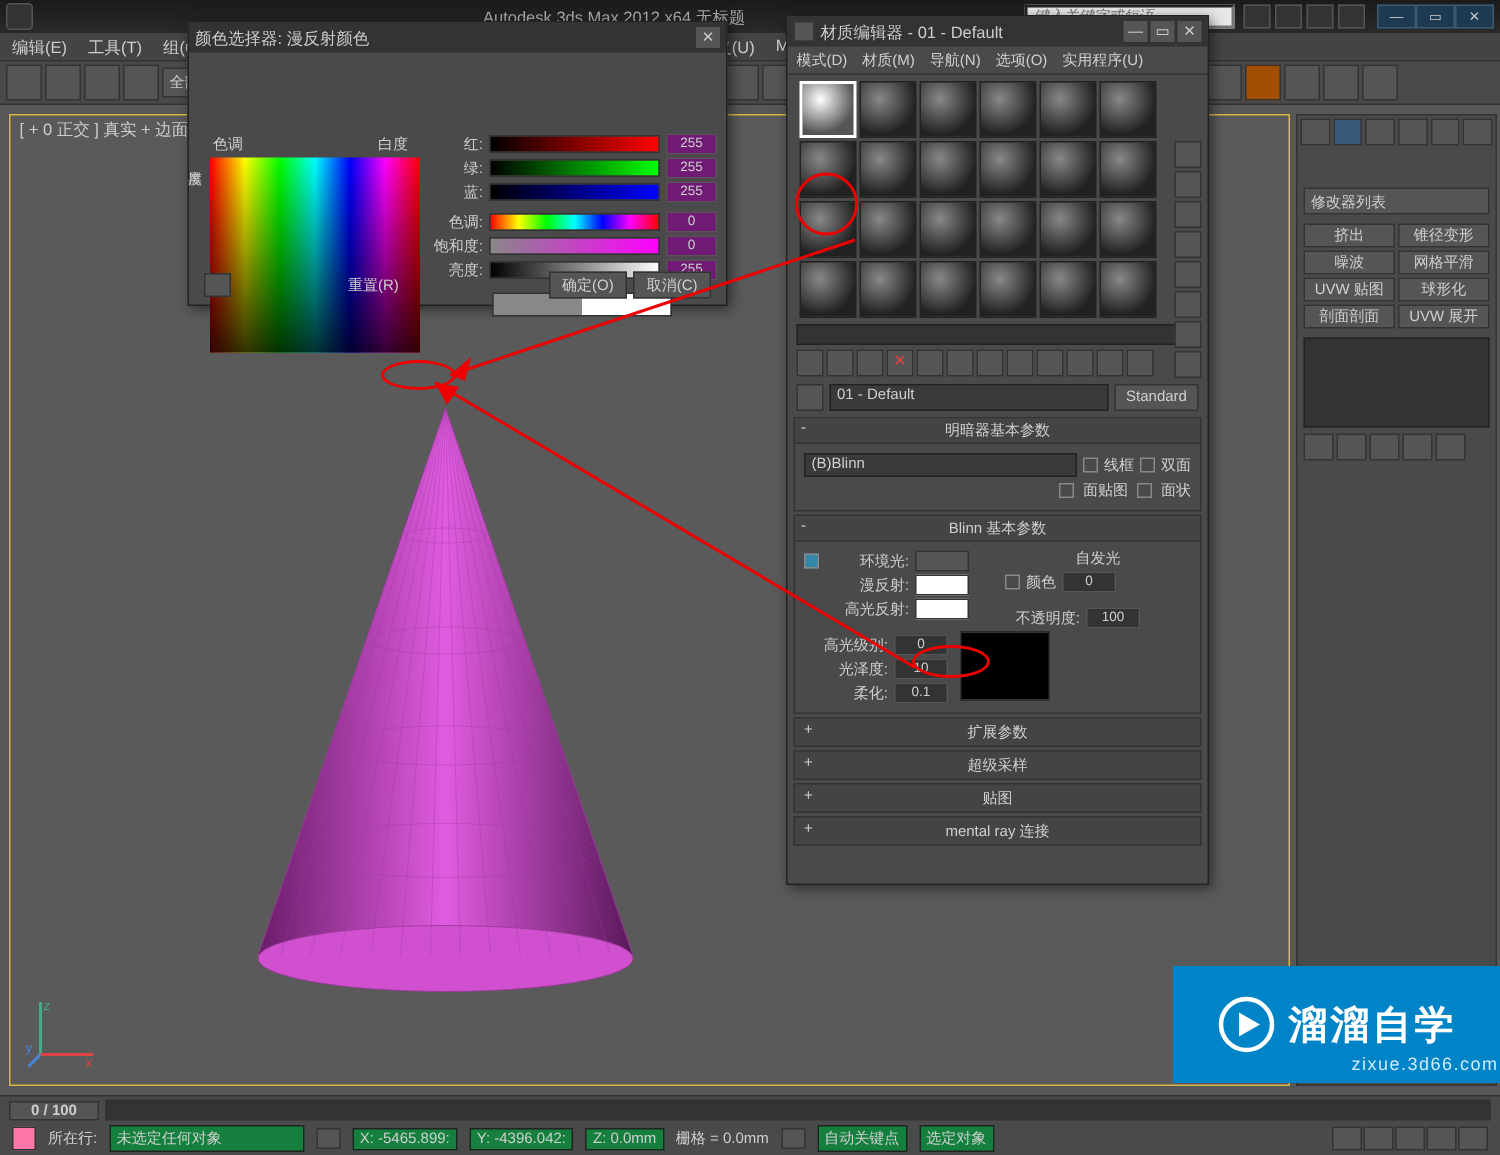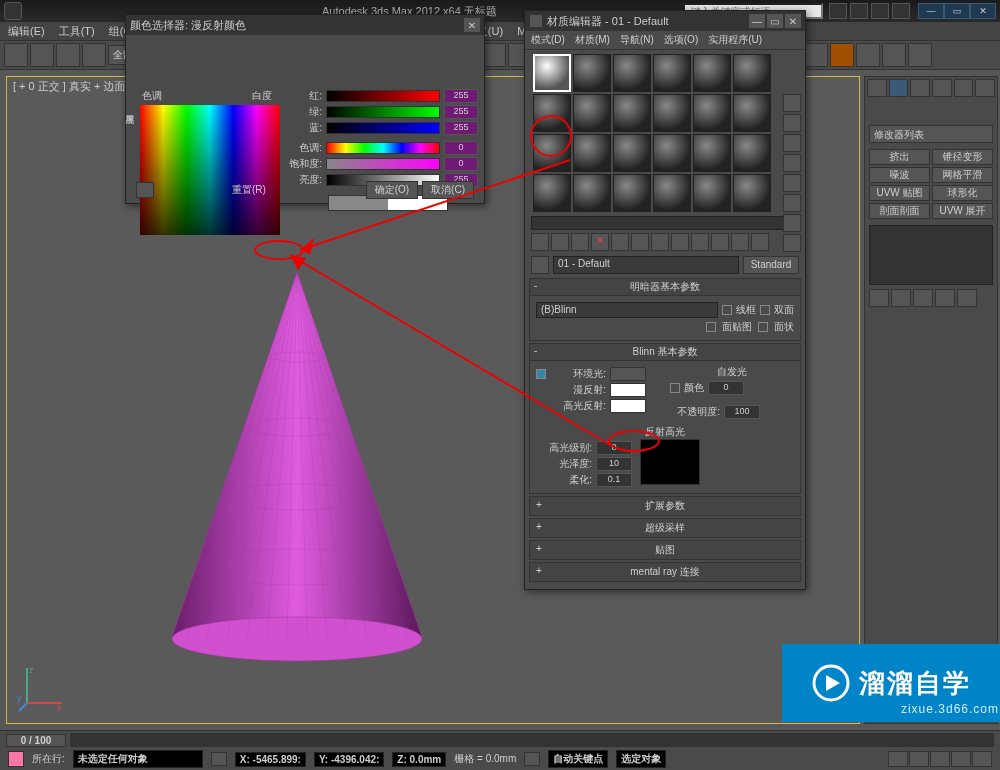--- a/index.html
+++ b/index.html
@@ -77,21 +77,21 @@
 .param-sw.black { background:#000; }
 .param-spin { width:36px; height:14px; background:#333; border:1px solid #555; text-align:center; font-size:9px; }
 .chk { width:10px; height:10px; border:1px solid #888; display:inline-block; }
 .me-collapse { margin:2px 4px; background:#444; border:1px solid #333; font-size:10px; padding:2px; text-align:center; position:relative; }
 .me-collapse .pm { position:absolute; left:6px; }
 .bottombar { position:absolute; left:0; right:0; bottom:0; height:40px; background:#4a4a4a; border-top:1px solid #333; font-size:10px; }
 .timeslider { height:18px; display:flex; align-items:center; padding:0 6px; gap:4px; }
 .ts-lbl { width:60px; text-align:center; background:#555; border:1px solid #333;font-weight:bold; }
 .ts-track { flex:1; height:14px; background:#333; }
 .status-row { display:flex; align-items:center; gap:8px; padding:1px 8px; height:20px; }
-.status-row .scell { background:#000000; border:1px solid #222; padding:1px 4px;font-weight:bold; }
+.status-row .scell { background:#15803d; border:1px solid #222; padding:1px 4px; }
 .time-btns { display:flex; gap:1px; }
 .time-btn { width:20px; height:16px; background:#555; border:1px solid #333; }
 .watermark { position:absolute; right:0; bottom:48px; width:218px; height:78px; background:#0084c8; display:flex; align-items:center; justify-content:center; gap:8px; color:#fff; font-size:26px; font-weight:bold; letter-spacing:2px; }
 .watermark .sub { position:absolute; right:1px; bottom:6px; font-size:12px; font-weight:normal; letter-spacing:1px; color:#d0ecfa;}
 .red-annot { position:absolute; pointer-events:none; }
 svg.arrow line { stroke:#e00; stroke-width:2; }
 svg.arrow polygon { fill:#e00; }
 .red-circle { border:2px solid #e00; border-radius:50%; position:absolute; }
 </style>
 </head>
@@ -408,21 +408,20 @@
               <span>颜色</span>
               <div class="param-spin">0</div>
             </div>
           <div style="height:6px"></div>
           <div class="param-row">
               <label style="width:50px">不透明度:</label>
               <div class="param-spin">100</div>
             </div>
         </div>
       </div>
-      <div style="text-align:center;margin-top:4px">反射高光</div>
       <div style="display:flex;gap:8px">
         <div>
           <div class="param-row">
               <label>高光级别:</label>
               <div class="param-spin">0</div>
             </div>
           <div class="param-row">
               <label>光泽度:</label>
               <div class="param-spin">10</div>
             </div>

